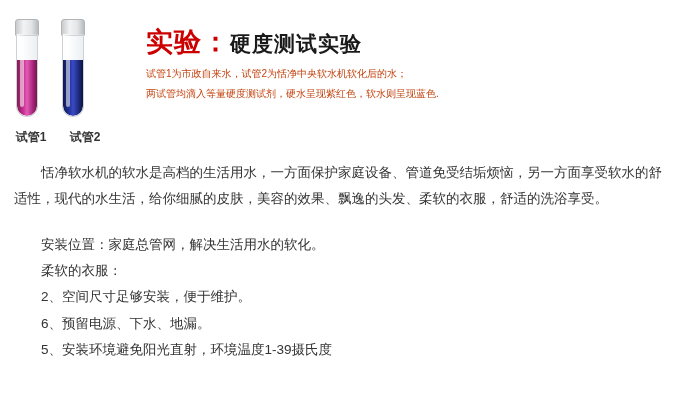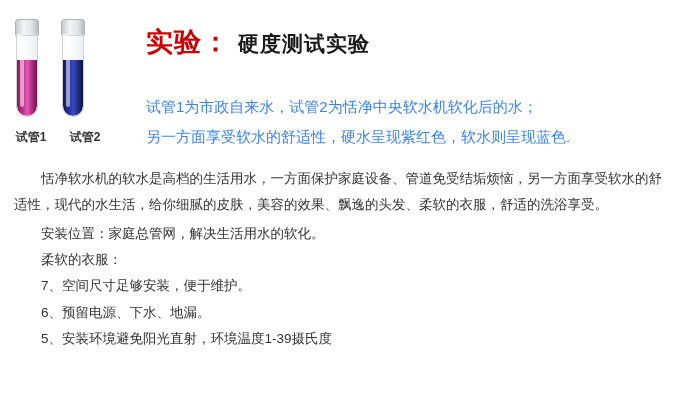--- a/index.html
+++ b/index.html
@@ -107,50 +107,49 @@
   }
 
   .header-text {
     flex: 1 1 auto;
     padding-left: 16px;
     padding-top: 10px;
   }
   .title-line {
     display: flex;
     align-items: baseline;
-    gap: 8px;
-    margin-bottom: 32px;
+    margin-bottom: 4px;
   }
   .title-red {
     color: #cc0000;
     font-size: 27px;
     font-weight: bold;
     letter-spacing: 1px;
   }
   .title-black {
     color: #1a1a1a;
     font-size: 21px;
     font-weight: bold;
     letter-spacing: 1px;
   }
   .header-desc {
-    font-size: 15px;
-    color: #3b82f6;
+    font-size: 10px;
+    color: #c2410c;
     line-height: 2.0;
   }
 
   
   .body-text {
     padding: 14px 14px 0 14px;
     font-size: 13.5px;
     line-height: 1.95;
     color: #333333;
   }
   .para {
-    margin: 0 0 2px 0;
+    margin: 0 0 19px 0;
     text-indent: 2em;
   }
   .list-line {
     margin: 0;
     text-indent: 2em;
   }
 </style>
 </head>
 <body>
 
@@ -181,28 +180,28 @@
       </div>
     </div>
 
     <div class="header-text">
       <div class="title-line">
         <span class="title-red">实验：</span>
         <span class="title-black">硬度测试实验</span>
       </div>
       <div class="header-desc">
         <div>试管1为市政自来水，试管2为恬净中央软水机软化后的水；</div>
-        <div>另一方面享受软水的舒适性，硬水呈现紫红色，软水则呈现蓝色.</div>
+        <div>两试管均滴入等量硬度测试剂，硬水呈现紫红色，软水则呈现蓝色.</div>
       </div>
     </div>
 
   </div>
 
   <div class="body-text">
     <p class="para">恬净软水机的软水是高档的生活用水，一方面保护家庭设备、管道免受结垢烦恼，另一方面享受软水的舒适性，现代的水生活，给你细腻的皮肤，美容的效果、飘逸的头发、柔软的衣服，舒适的洗浴享受。</p>
     <p class="list-line">安装位置：家庭总管网，解决生活用水的软化。</p>
     <p class="list-line">柔软的衣服：</p>
-    <p class="list-line">7、空间尺寸足够安装，便于维护。</p>
+    <p class="list-line">2、空间尺寸足够安装，便于维护。</p>
     <p class="list-line">6、预留电源、下水、地漏。</p>
     <p class="list-line">5、安装环境避免阳光直射，环境温度1-39摄氏度</p>
   </div>
 
 </div>
 
 </body></html>

